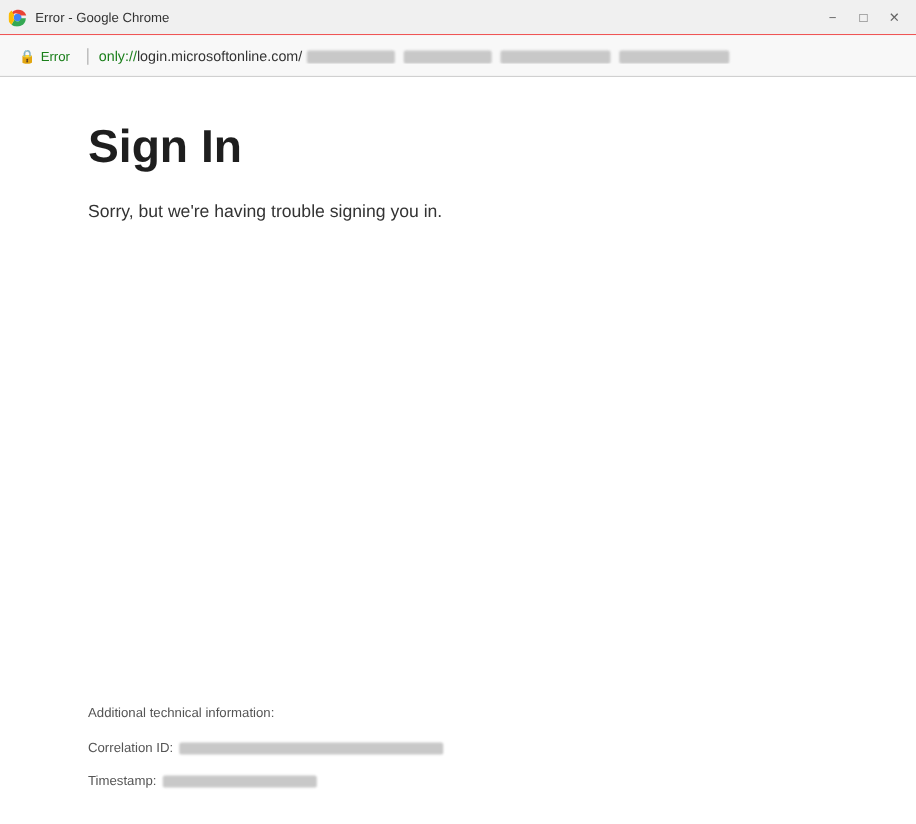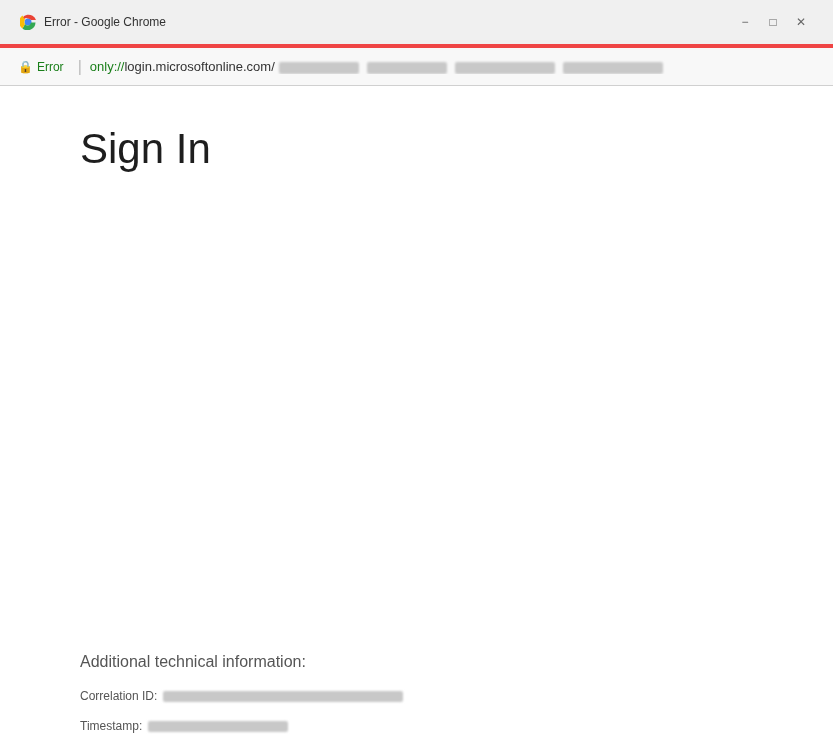--- a/index.html
+++ b/index.html
@@ -3,24 +3,24 @@
   <meta charset="utf-8">
   <style>
     * { margin: 0; padding: 0; box-sizing: border-box; }
     body { font-family: 'Segoe UI', Arial, sans-serif; background: #fff; width: 833px; height: 749px; overflow: hidden; }
 
     
     .titlebar {
       display: flex;
       align-items: center;
       justify-content: space-between;
-      height: 48px;
+      height: 32px;
       background: #f0f0f0;
-      border-bottom: 4px solid #ef4444;
-      padding: 0 20px;
+      border-bottom: 1px solid #ef4444;
+      padding: 0 8px;
       user-select: none;
     }
     .titlebar-left {
       display: flex;
       align-items: center;
       gap: 8px;
     }
     .chrome-icon {
       width: 16px;
       height: 16px;
@@ -106,21 +106,21 @@
     
     .main-content {
       padding: 40px 80px 30px 80px;
       background: #fff;
       height: calc(749px - 70px);
       position: relative;
     }
 
     .sign-in-title {
       font-size: 42px;
-      font-weight: 400;
+      font-weight: 700;
       color: #1e1e1e;
       margin-bottom: 28px;
       line-height: 1.1;
     }
 
     .error-primary {
       font-size: 16px;
       color: #333;
       margin-bottom: 12px;
       font-weight: 400;
@@ -134,21 +134,21 @@
 
     
     .tech-info {
       position: absolute;
       bottom: 30px;
       left: 80px;
       right: 80px;
     }
 
     .tech-info-label {
-      font-size: 16px;
+      font-size: 12px;
       color: #555;
       margin-bottom: 18px;
     }
 
     .tech-info-row {
       font-size: 12px;
       color: #555;
       margin-bottom: 2px;
       display: flex;
       align-items: center;
@@ -206,20 +206,21 @@
   <span class="address-separator">|</span>
   <div class="address-url">
     <span class="url-scheme">only://</span><span>login.microsoftonline.com/</span><span class="url-redacted"></span><span class="url-redacted"></span><span class="url-redacted-sm"></span><span class="url-redacted-sm"></span>
   </div>
 </div>
 
 <div class="main-content">
 
   <h1 class="sign-in-title">Sign In</h1>
 
+  <p class="error-primary">Sorry, but we're having trouble signing you in.</p>
 
 
   <div class="tech-info">
     <p class="tech-info-label">Additional technical information:</p>
 
     <div class="tech-info-row">
       <span>Correlation ID:</span>
       <span class="redacted-block" style="width:240px;"></span>
     </div>
 

